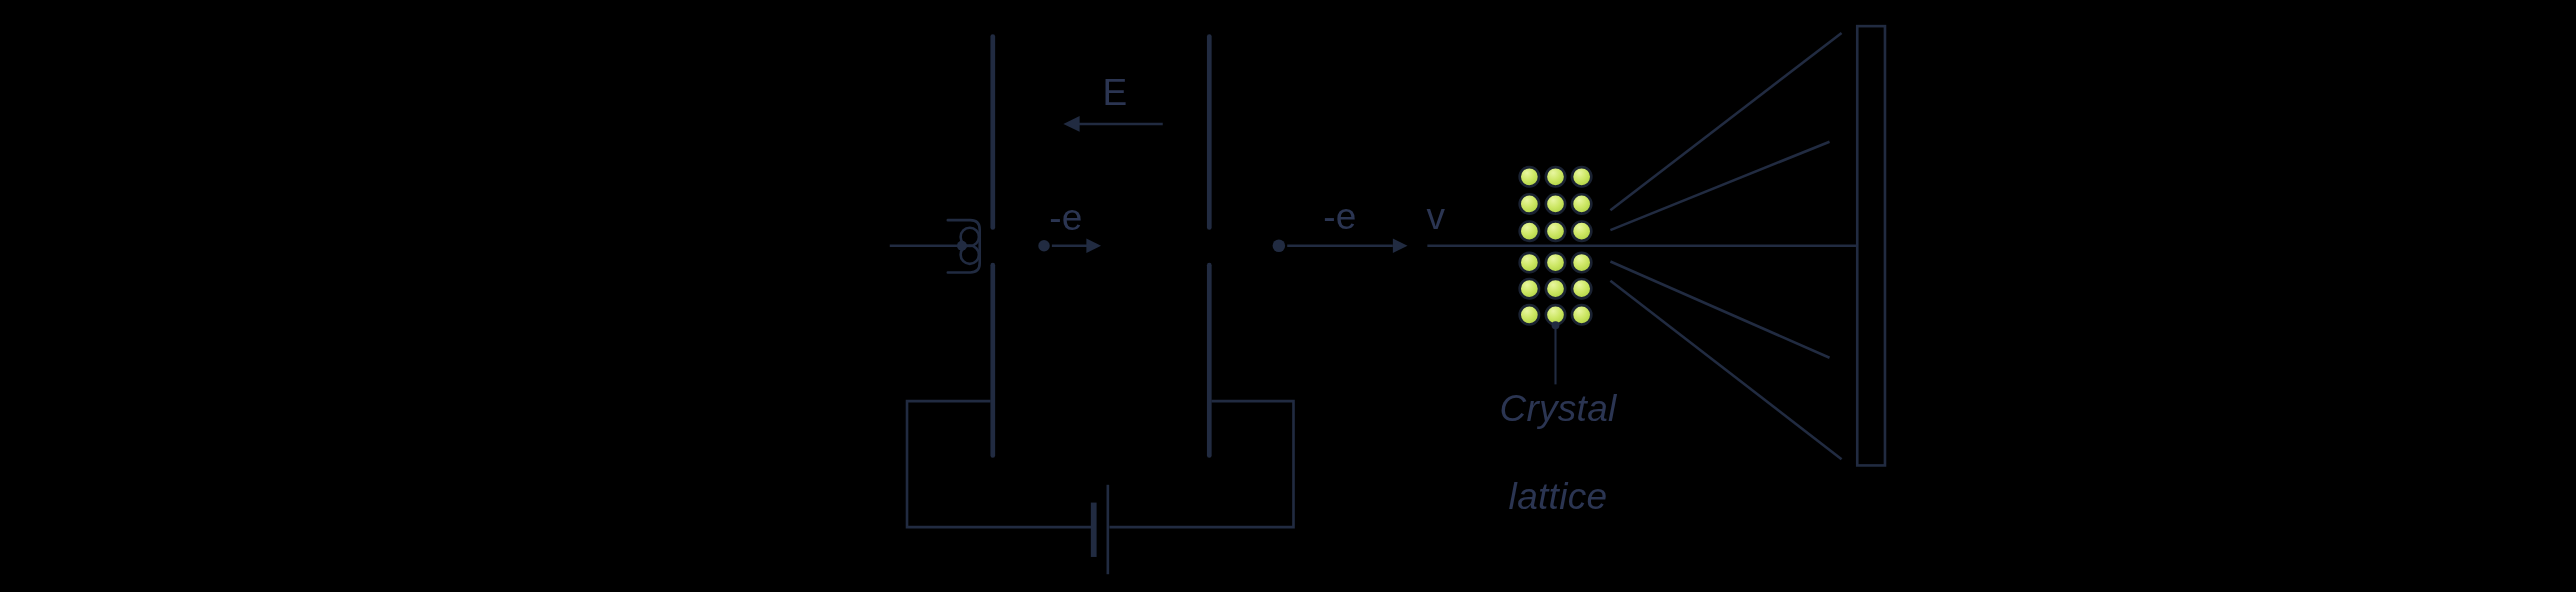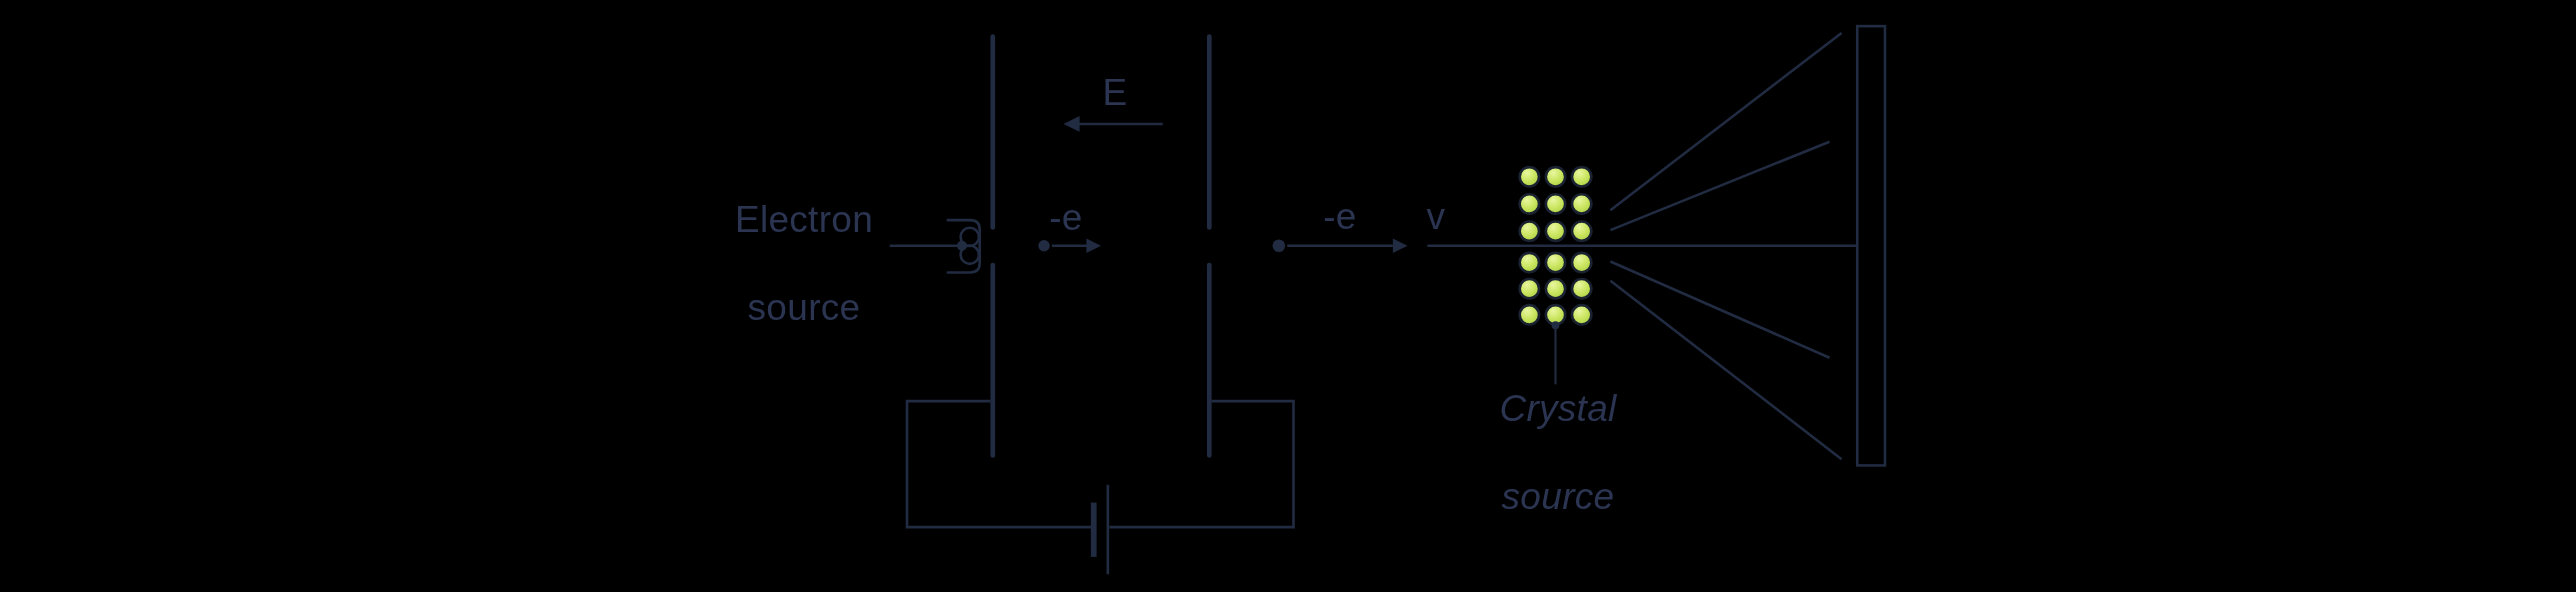--- a/index.html
+++ b/index.html
@@ -119,32 +119,28 @@
     <g>
       <line x1="3078" y1="402" x2="3520" y2="63" stroke="#212B41" stroke-width="5"></line>
       <line x1="3078" y1="440" x2="3497" y2="271" stroke="#212B41" stroke-width="5"></line>
       <line x1="3078" y1="500" x2="3497" y2="684" stroke="#212B41" stroke-width="5"></line>
       <line x1="3078" y1="537" x2="3520" y2="878" stroke="#212B41" stroke-width="5"></line>
     </g>
 
     <rect x="3550" y="50" width="53" height="840" fill="none" stroke="#212B41" stroke-width="5"></rect>
   </svg>
 
-  <div class="label" style="left:804px; top:242px;">
-    <span>Electron</span><br>
-    <span>source</span>
-  </div>
 
   <div class="label" style="left:1115px; top:93px;">E</div>
 
   <div class="label" style="left:1066px; top:218px;">-e</div>
 
   <div class="label" style="left:1340px; top:217px;">-e</div>
 
   <div class="label" style="left:1436px; top:217px;">v</div>
 
   <div class="label" style="left:1558px; top:431px;font-style:italic;">
     <span>Crystal</span><br>
-    <span>source</span>
+    <span>lattice</span>
   </div>
 
 </div>
 
 
 </body></html>

